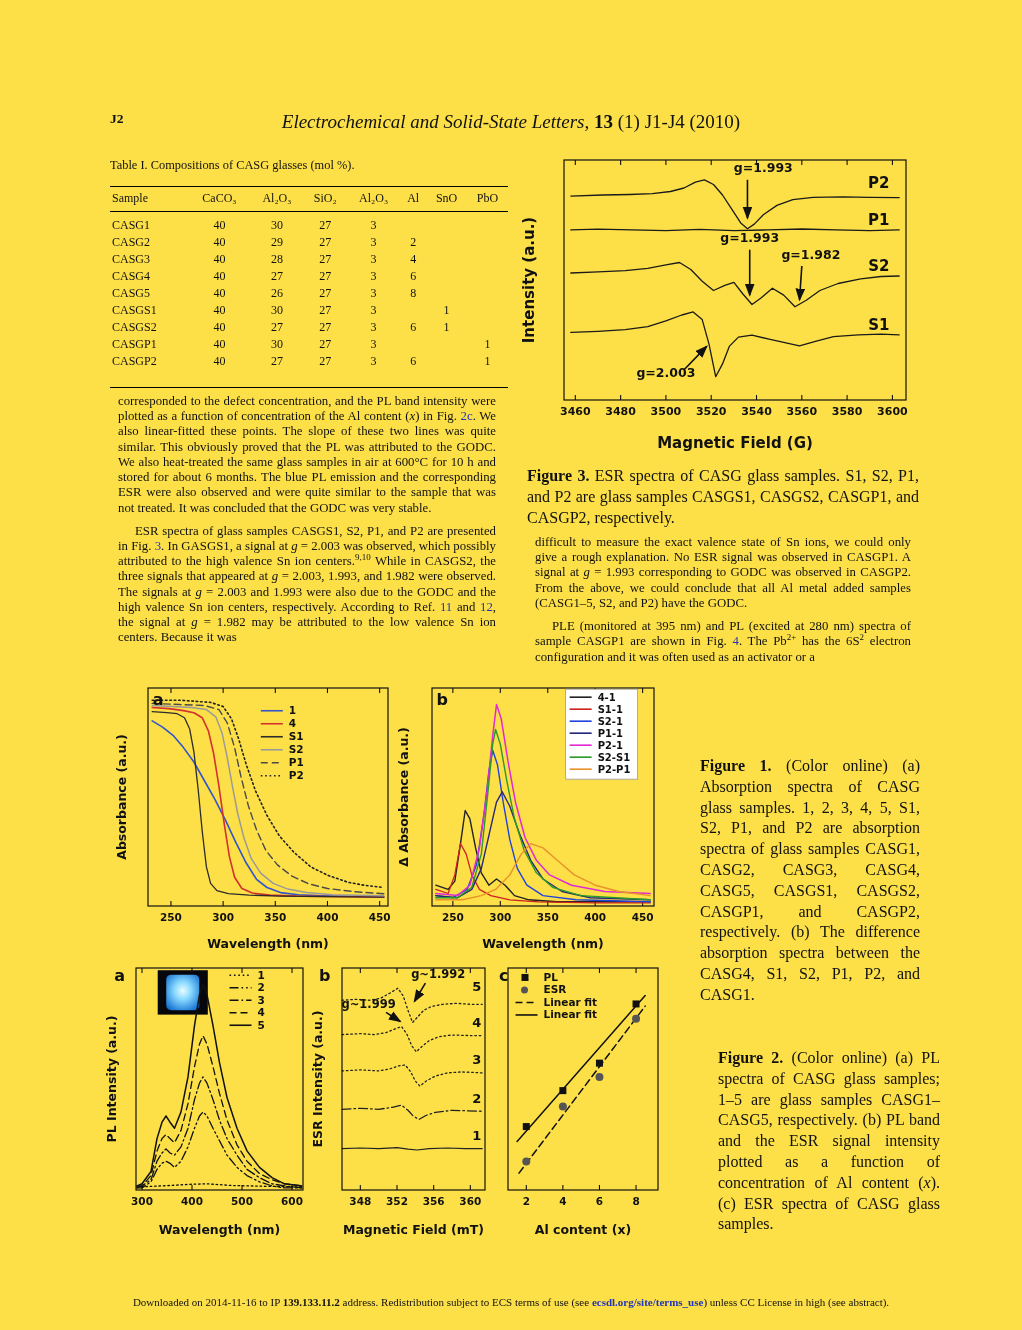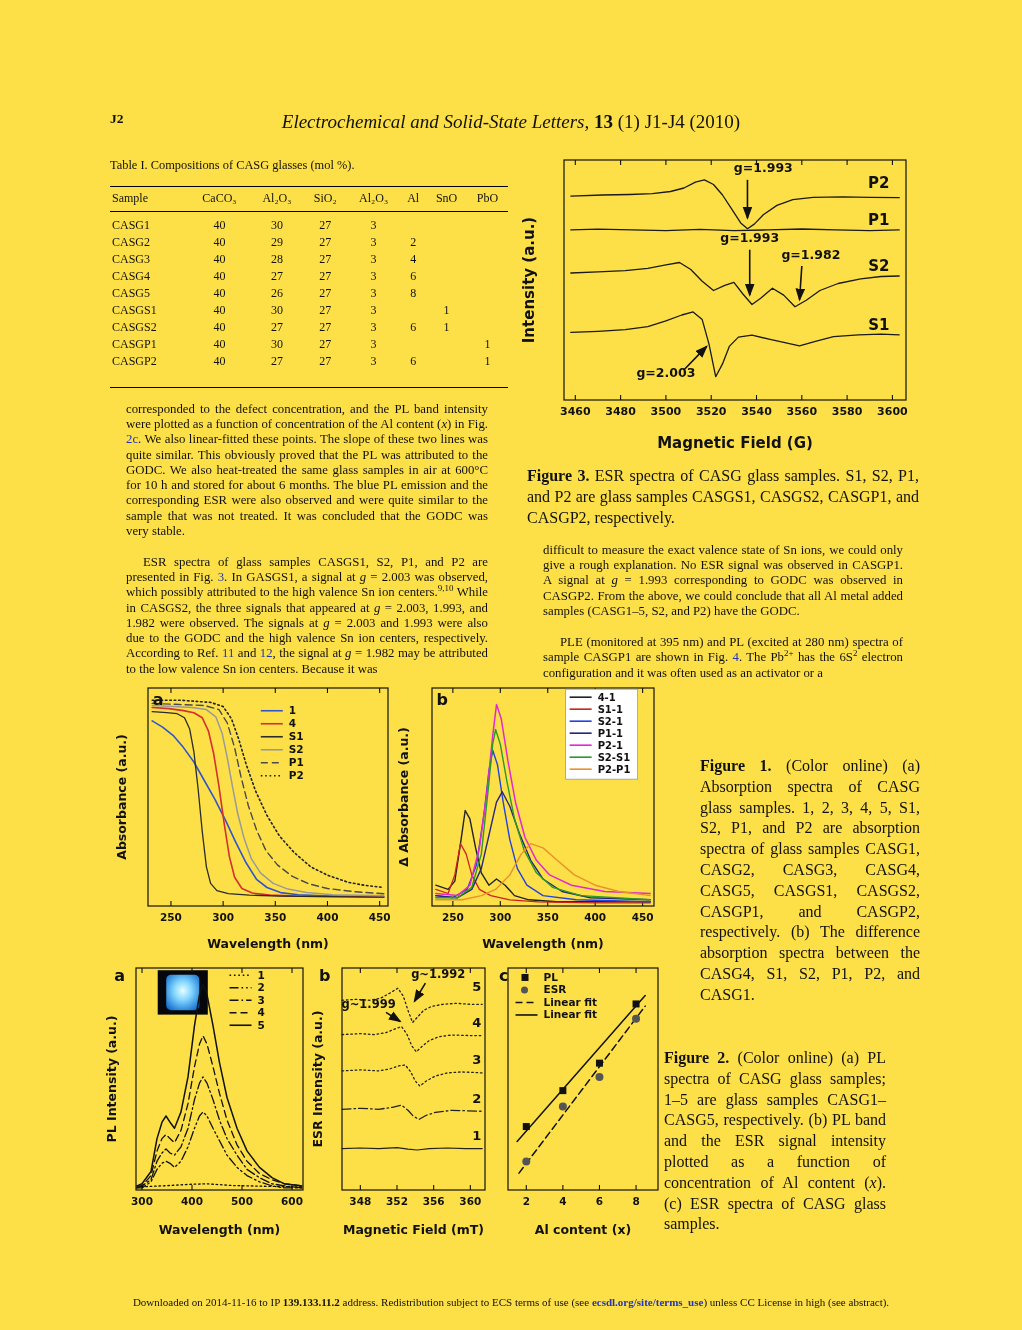--- a/index.html
+++ b/index.html
@@ -7,21 +7,21 @@
         font-family:"Liberation Serif","DejaVu Serif",serif;color:#111}
   .abs{position:absolute}
   .pagenum{font-size:13.5px;font-weight:bold}
   .jhead{font-size:19px;text-align:center;width:100%}
   .s-i{font-style:italic}
   .s-b{font-weight:bold}
   .s-link{color:#2134bd}
   .s-blink{color:#2134bd;font-weight:bold}
   sup{font-size:70%;line-height:0}
   .coltext{font-size:12.8px;line-height:1.19;text-align:justify}
-  .coltext p{margin:16px}
+  .coltext p{margin:8px}
   .coltext p.p2{text-indent:17px}
   .tblwrap{width:398px}
   .tbl-title{font-size:12.4px;font-weight:normal;margin-bottom:13px}
   table.comp{border-collapse:collapse;width:100%;font-size:12px}
   table.comp thead tr{border-top:1.3px solid #000;border-bottom:1.3px solid #000}
   table.comp tbody tr:last-child{border-bottom:1.3px solid #000}
   table.comp th{font-weight:normal;padding:4px 2px 5px;}
   table.comp td{padding:1px 2px;text-align:center}
   table.comp th:first-child,table.comp td:first-child{text-align:left}
   table.comp tbody tr:first-child td{padding-top:6px}
@@ -419,17 +419,17 @@
         <text x="9" y="19" font-size="16" font-weight="bold" fill="#111">c</text>
         <rect x="31.5" y="11.97" width="7" height="7" fill="#111111"></rect>
         <text x="53.5" y="18.97" font-size="10.5" font-weight="bold" fill="#111">PL</text>
         <circle cx="34.5" cy="27.97" r="3.5" fill="#555555"></circle>
         <text x="53.5" y="31.47" font-size="10.5" font-weight="bold" fill="#111">ESR</text>
         <line x1="25.5" y1="40.47" x2="47.5" y2="40.47" stroke="#111111" stroke-width="1.6" stroke-dasharray="7 4"></line>
         <text x="53.5" y="43.97" font-size="10.5" font-weight="bold" fill="#111">Linear fit</text>
         <line x1="25.5" y1="52.97" x2="47.5" y2="52.97" stroke="#111111" stroke-width="1.6"></line>
         <text x="53.5" y="56.47" font-size="10.5" font-weight="bold" fill="#111">Linear fit</text>
       </svg></div>
-  <div class="abs caption" style="left:664px;top:1048px;width:222px"><span class="s-b">Figure 2.</span><span> (Color online) (a) PL spectra of CASG glass samples; 1–5 are glass samples CASG1–CASG5, respectively. (b) PL band and the ESR signal intensity plotted as a function of concentration of Al content (</span><span class="s-i">x</span><span>). (c) ESR spectra of CASG glass samples.</span></div>
+  <div class="abs caption" style="left:718px;top:1048px;width:222px"><span class="s-b">Figure 2.</span><span> (Color online) (a) PL spectra of CASG glass samples; 1–5 are glass samples CASG1–CASG5, respectively. (b) PL band and the ESR signal intensity plotted as a function of concentration of Al content (</span><span class="s-i">x</span><span>). (c) ESR spectra of CASG glass samples.</span></div>
 
   <div class="abs footer" style="left:0;top:1296px"><span>Downloaded on 2014-11-16 to IP </span><span class="s-b">139.133.11.2</span><span> address. Redistribution subject to ECS terms of use (see </span><span class="s-blink">ecsdl.org/site/terms_use</span><span>) unless CC License in high (see abstract).</span></div>
 
 </div>
 
 </body></html>

